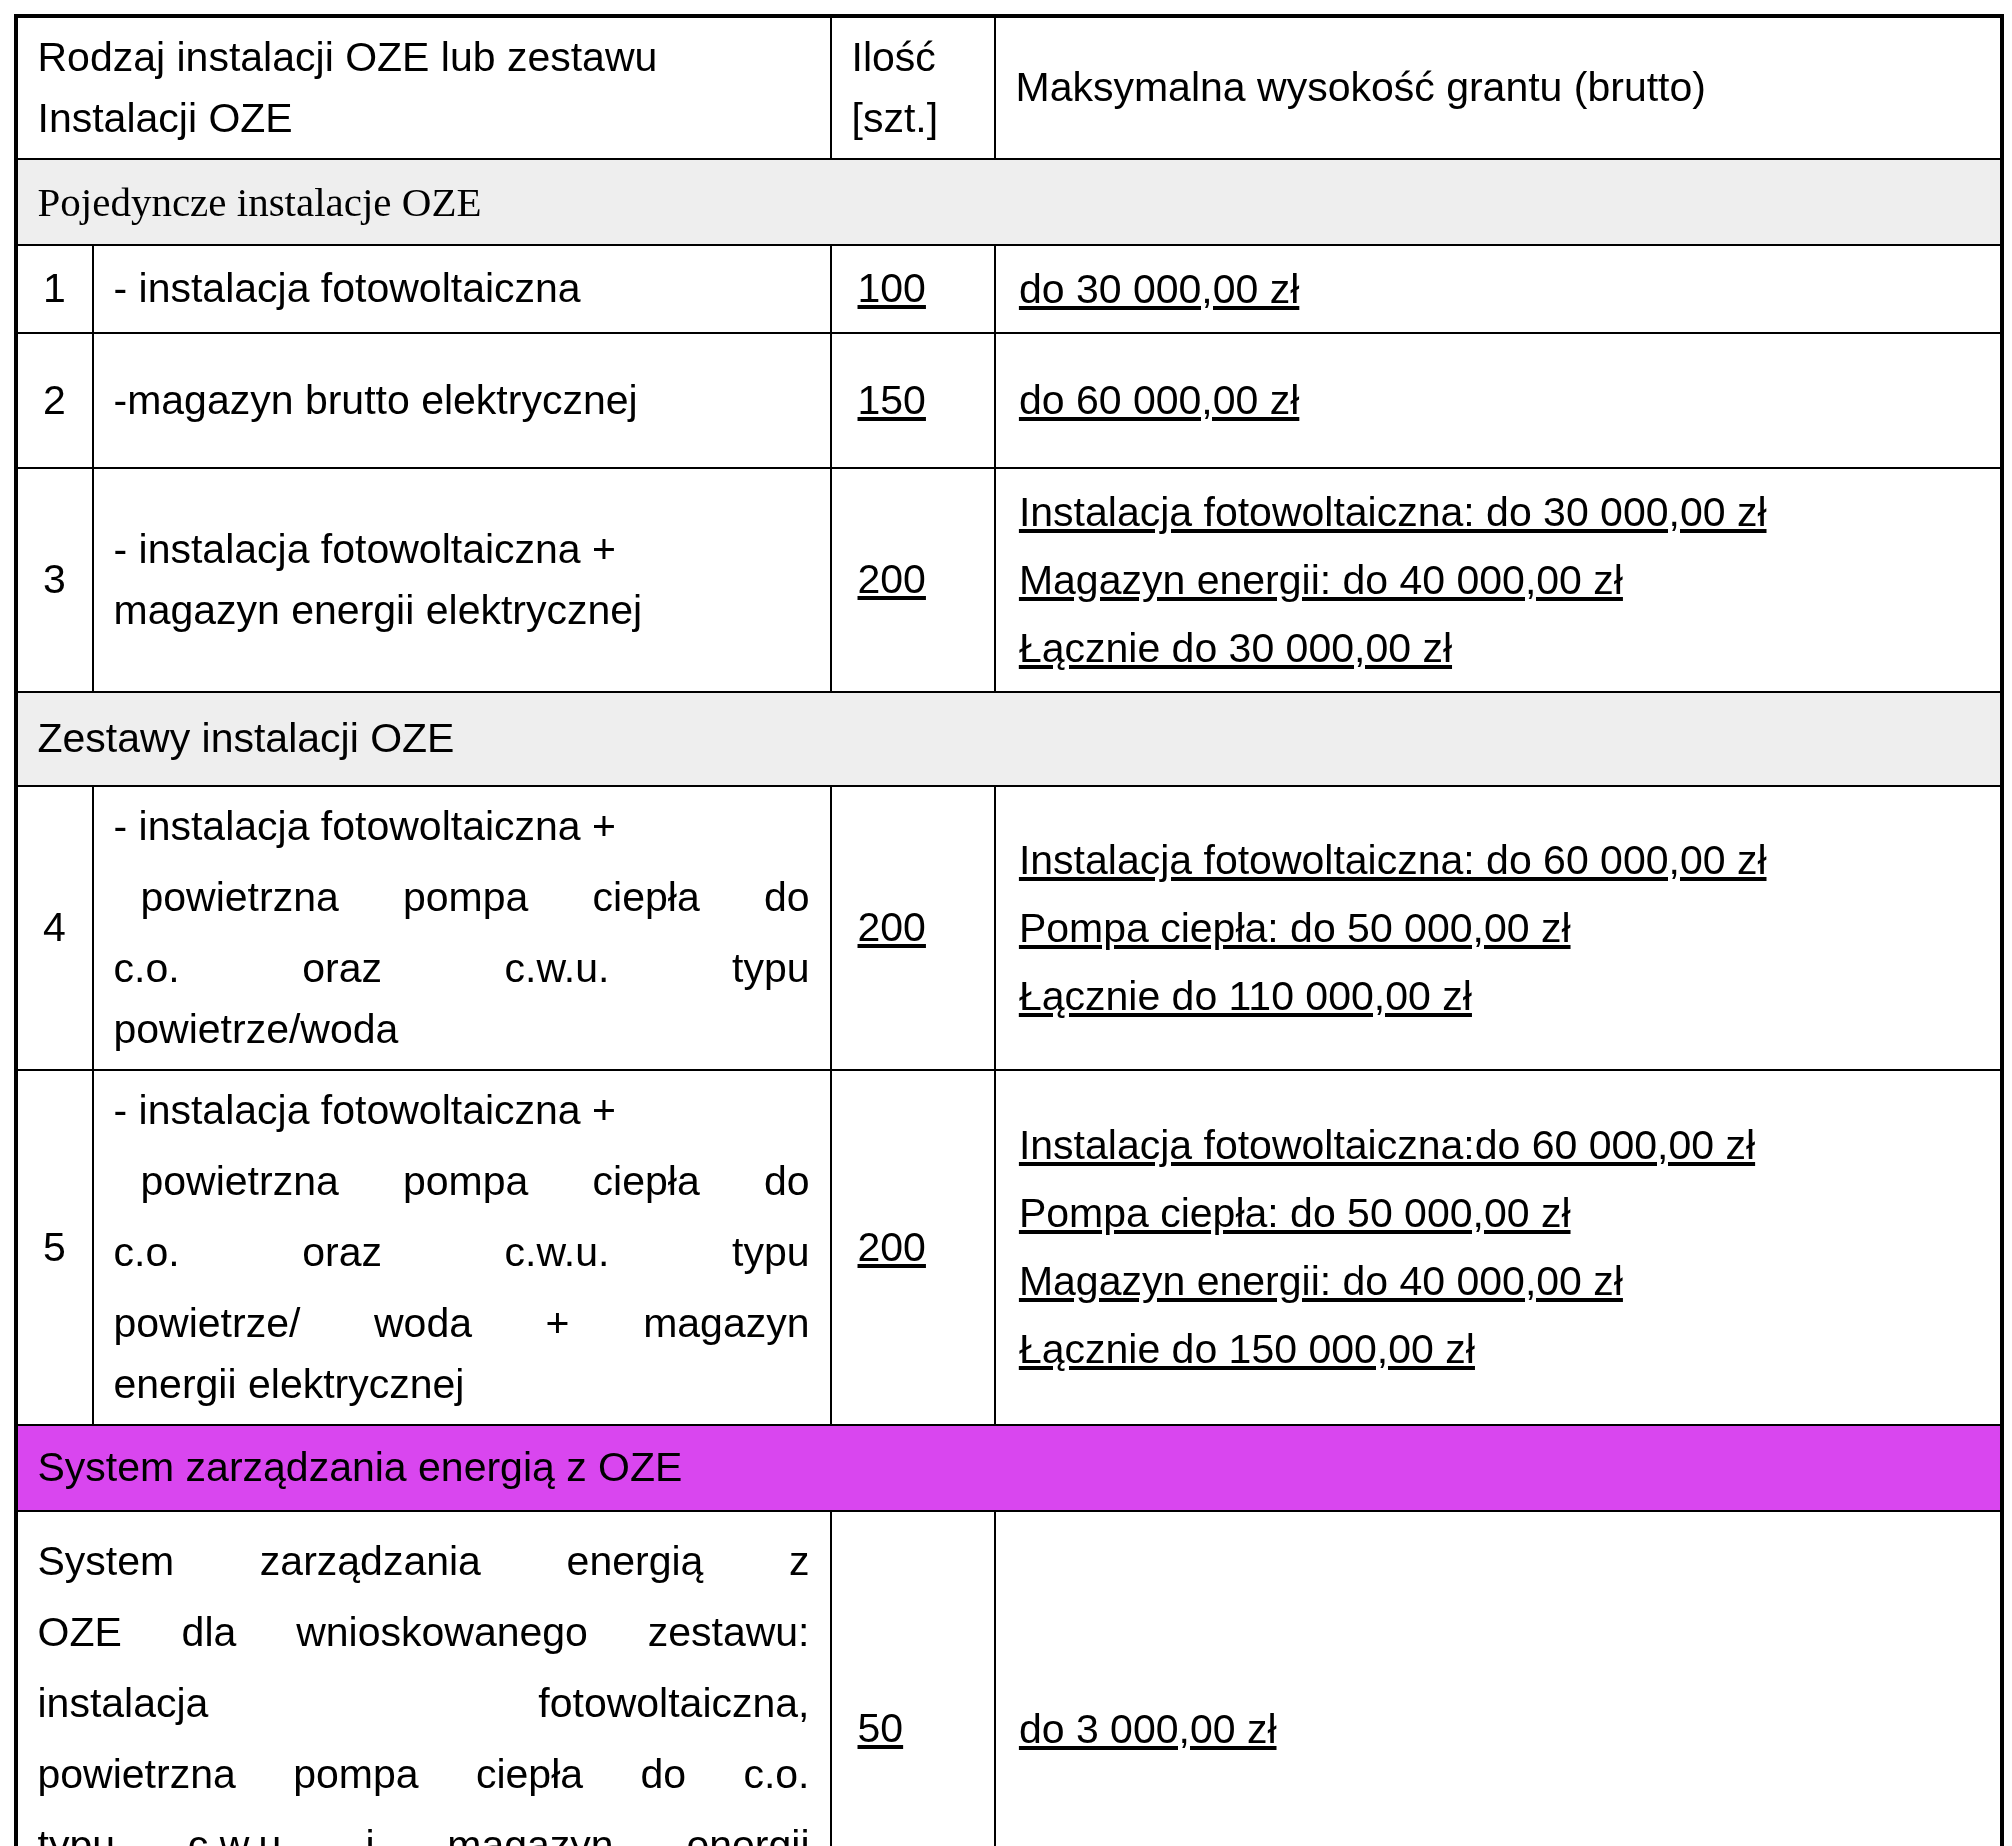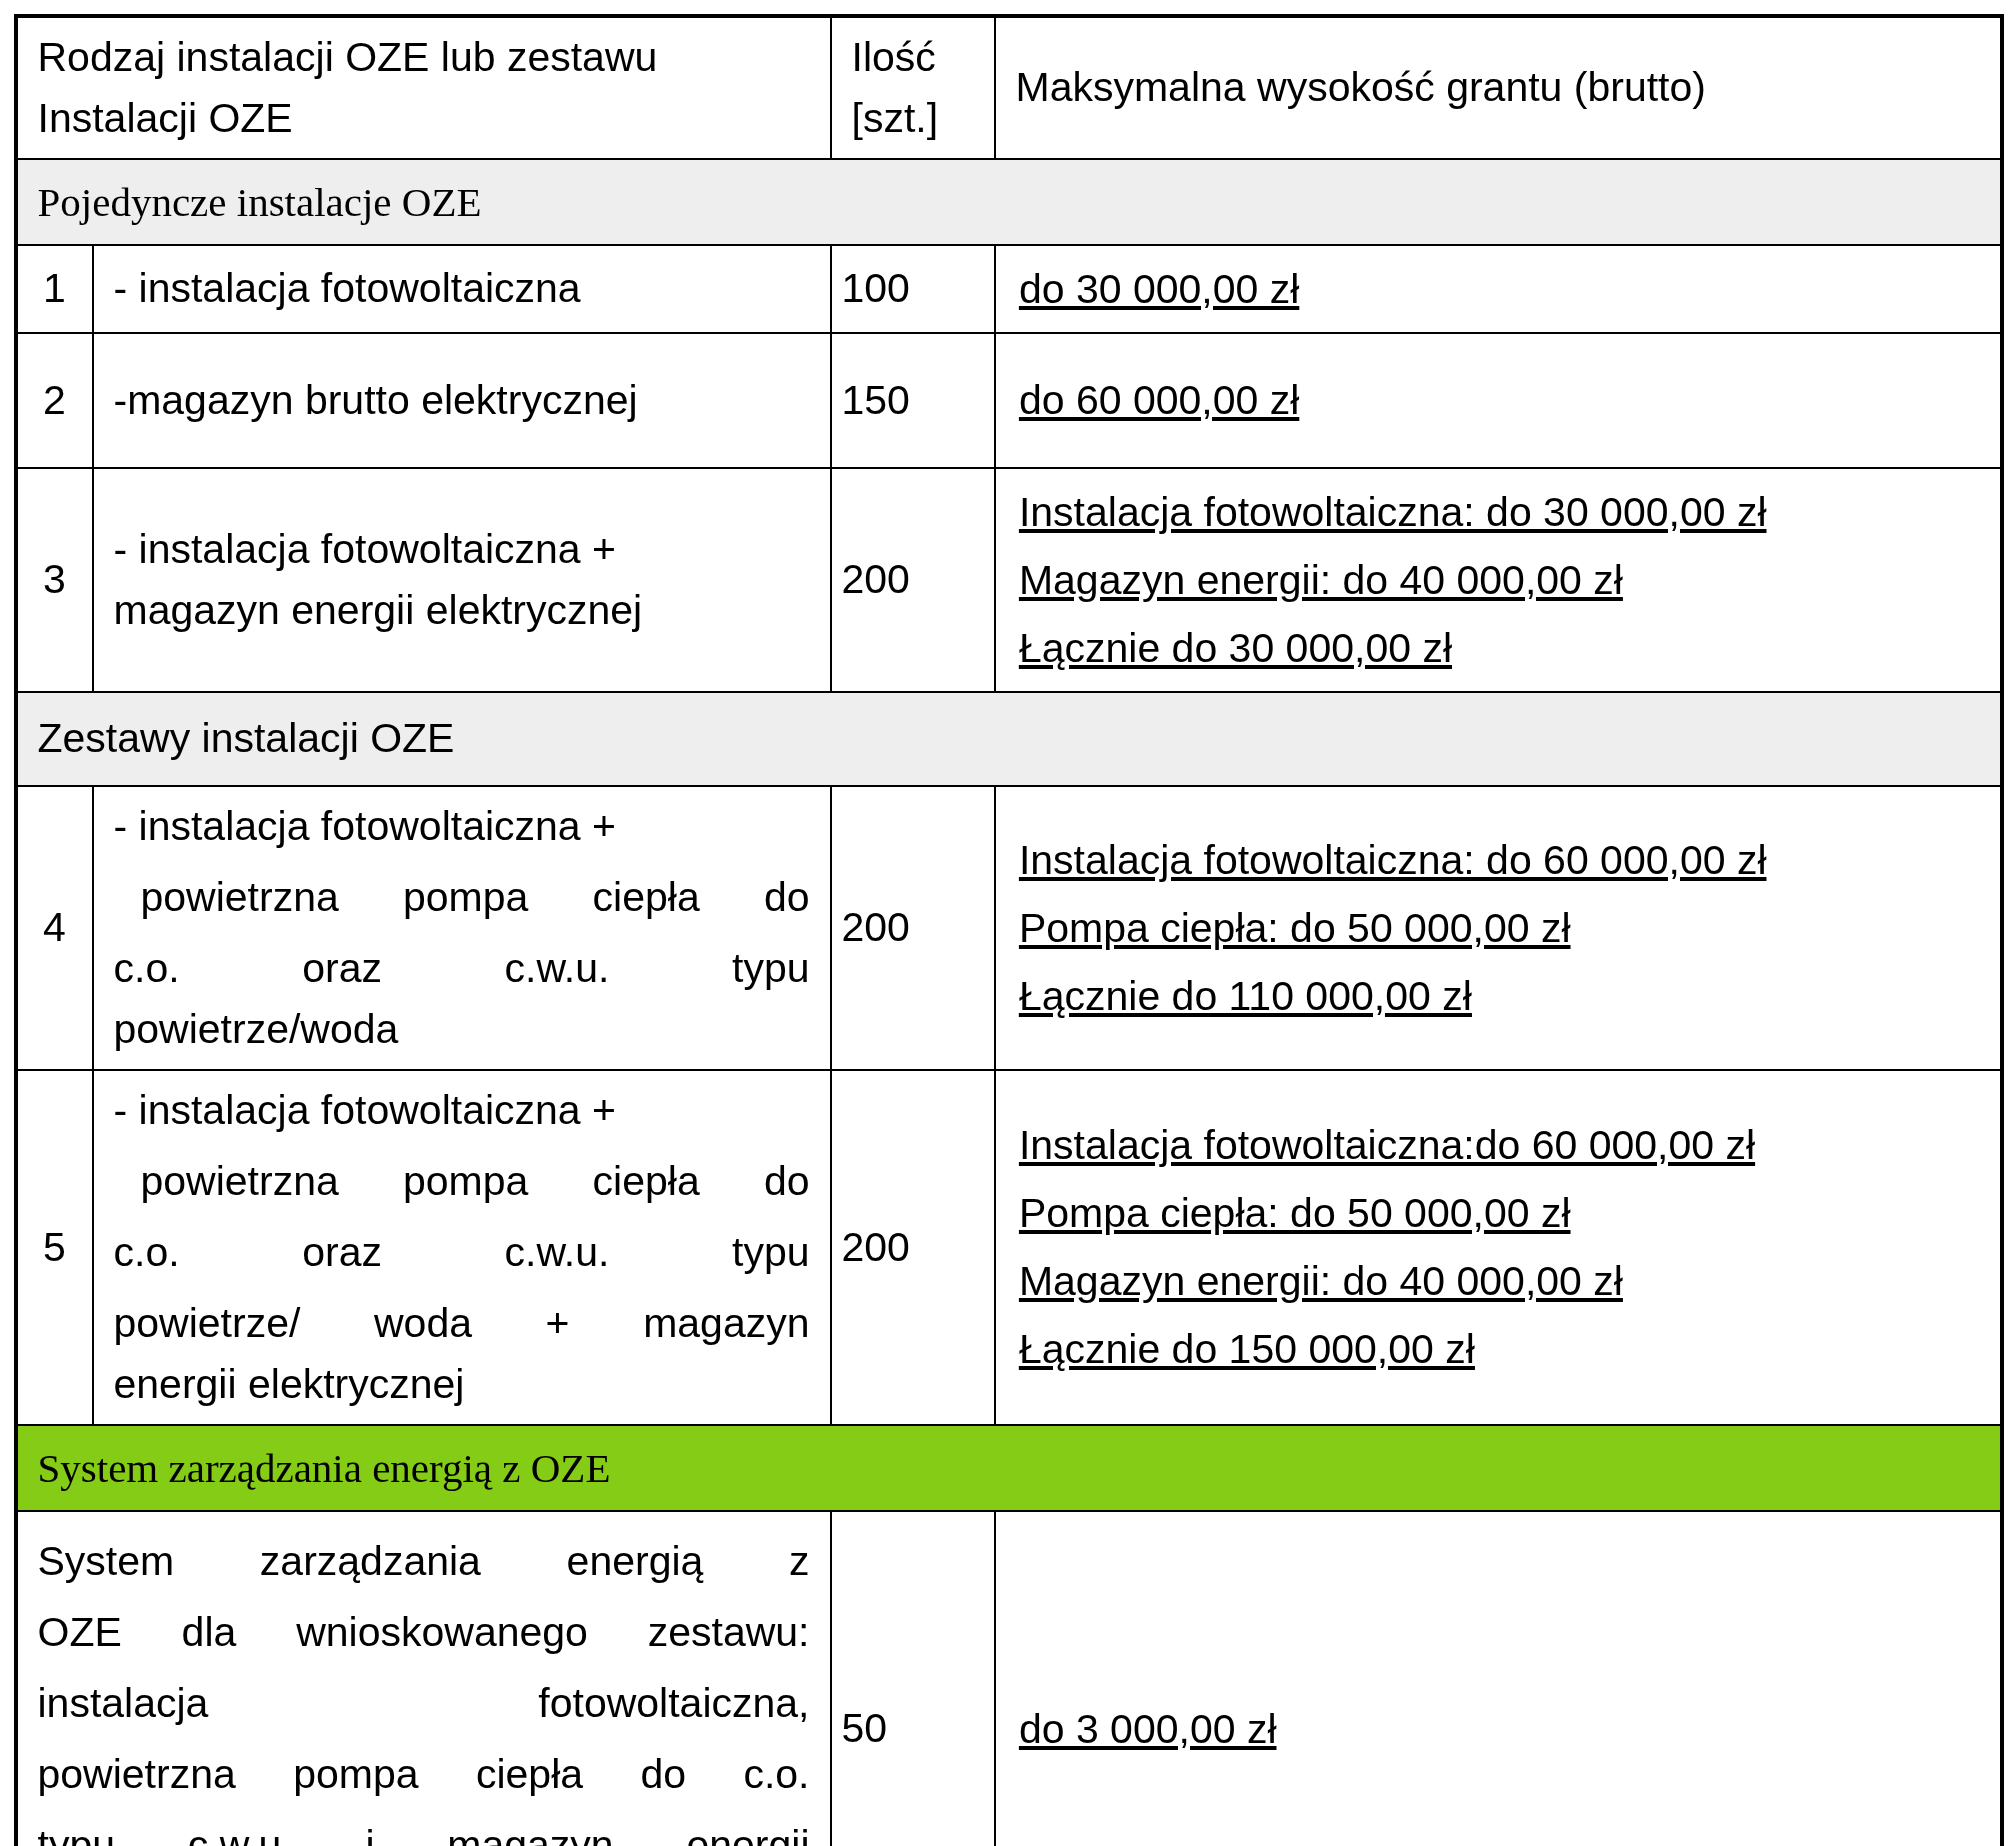--- a/index.html
+++ b/index.html
@@ -19,21 +19,21 @@
   tbody tr:nth-child(7){height:333px;}
   tbody tr:nth-child(8){height:86px;}
   tbody tr:nth-child(9){height:392px;}
   .line{line-height:61px;}
   .grant .line{line-height:68px;}
   .hdr .line{line-height:61px;}
   .line.j{text-align:justify;text-align-last:justify;margin-top:10px;}
   .line.ind{padding-left:27px;}
   .line.u{text-decoration:underline;}
   td.num{text-align:center;padding:9px 5.4px;}
-  td.qty{padding-left:10px;}
+  td.qty{padding-left:26px;text-decoration:underline;}
   td.grant{padding-left:23.4px;padding-right:23.4px;text-decoration:underline;}
   td.section{padding-left:20px;}
 </style>
 </head>
 <body>
 
 <table>
   <colgroup>
     <col style="width:77px">
     <col style="width:738px">
@@ -121,21 +121,21 @@
         </td>
         <td class="qty">200</td>
         <td class="grant">
           <div class="line">Instalacja fotowoltaiczna:do 60 000,00 zł</div>
           <div class="line">Pompa ciepła: do 50 000,00 zł</div>
           <div class="line">Magazyn energii: do 40 000,00 zł</div>
           <div class="line u">Łącznie do 150 000,00 zł</div>
         </td>
       </tr>
       <tr>
-        <td class="section" colspan="4" style="background: #84cc16; font-family: Liberation Serif, serif;">System zarządzania energią z OZE</td>
+        <td class="section" colspan="4" style="background: #d946ef;">System zarządzania energią z OZE</td>
       </tr>
       <tr>
         <td class="desc" colspan="2">
           <div class="line j">System zarządzania energią z</div>
           <div class="line j">OZE dla wnioskowanego zestawu:</div>
           <div class="line j">instalacja fotowoltaiczna,</div>
           <div class="line j">powietrzna pompa ciepła do c.o.</div>
           <div class="line j">typu c.w.u. i magazyn energii</div>
           <div class="line">elektrycznej</div>
         </td>

